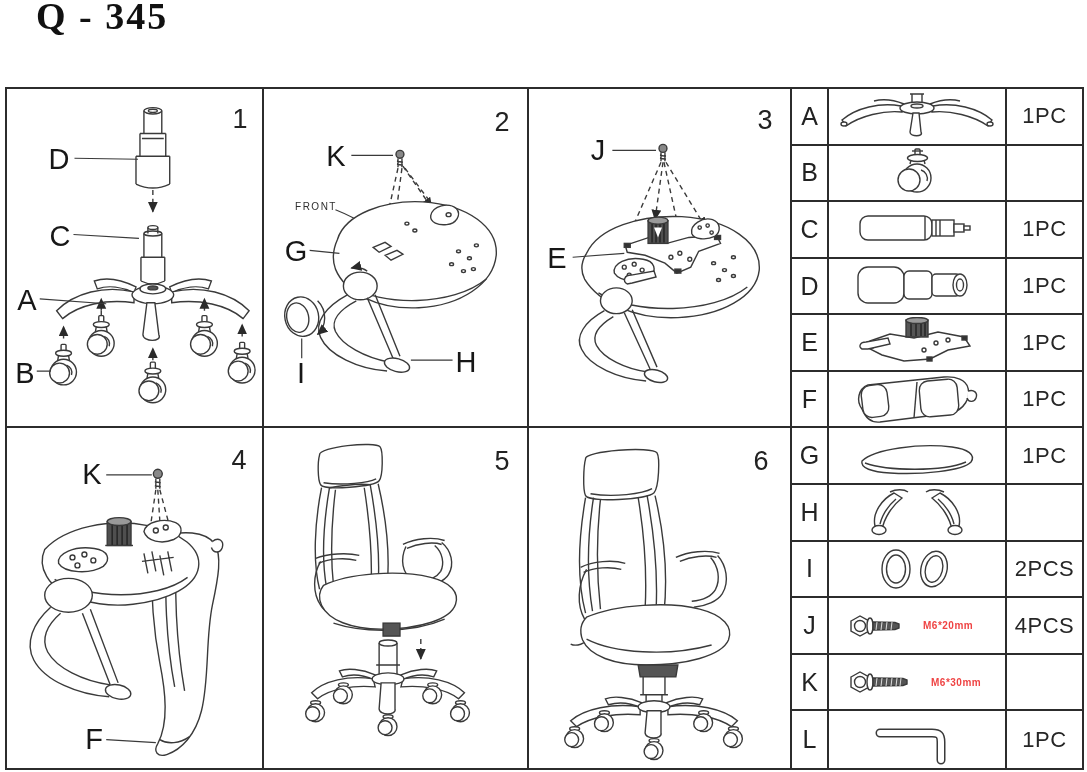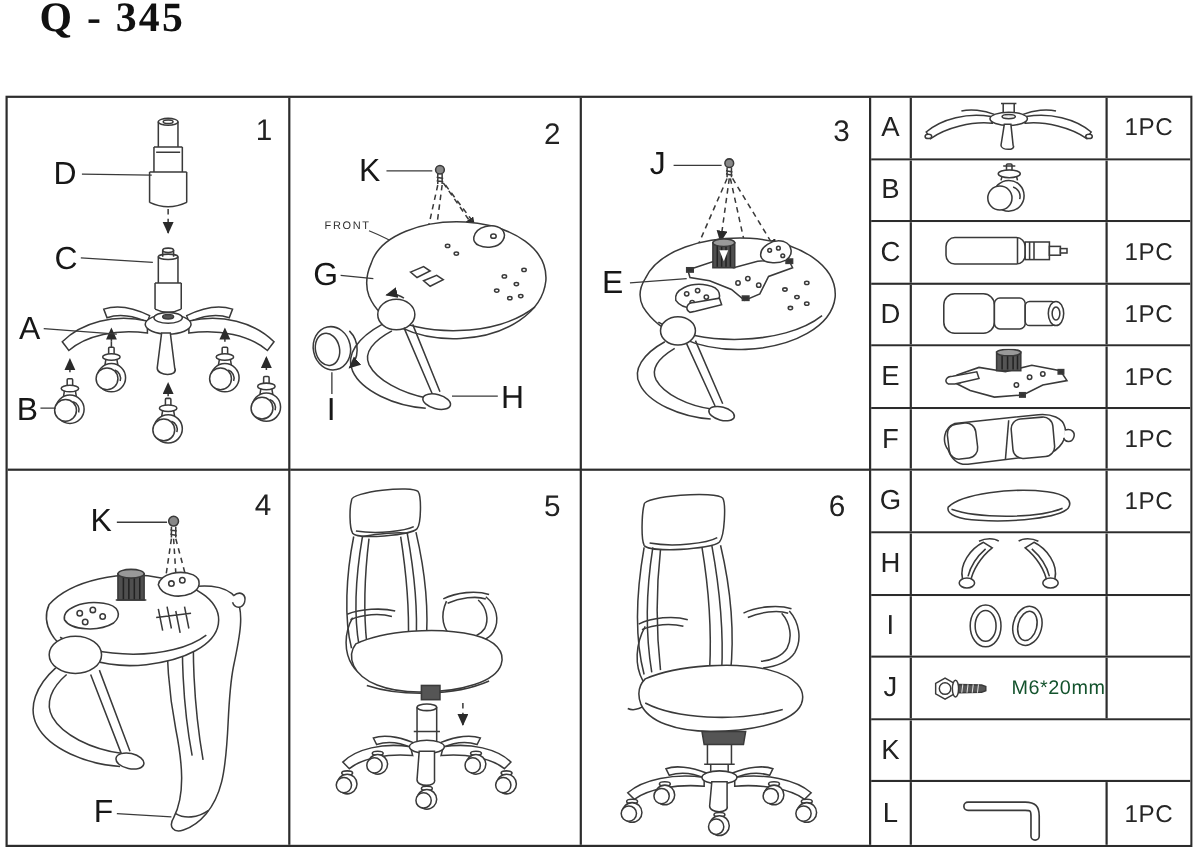--- a/index.html
+++ b/index.html
@@ -20,21 +20,21 @@
   .callout { position:absolute; transform:translate(-50%,-50%); font-size:29px; color:#171717; }
   .front-label { position:absolute; transform:translate(-50%,-50%); font-size:10px;
                  letter-spacing:1.5px; color:#2e2e2e; }
   .trow { grid-column:4; display:grid; grid-template-columns:37px 178px 1fr;
           border-bottom:2px solid #2c2c2c; background:#fff; }
   .trow.last { border-bottom:none; }
   .cell { display:flex; align-items:center; justify-content:center; }
   .letter-cell { border-right:2px solid #2c2c2c; font-size:25px; color:#222; }
   .icon-cell { border-right:2px solid #2c2c2c; overflow:hidden; }
   .qty-cell { font-size:22px; color:#262626; letter-spacing:0.5px; }
-  .spec { font-size:18px; color:#14532d; letter-spacing:0.5px; margin-left:10px; }
+  .spec { font-size:10px; color:#ef4444; letter-spacing:0.5px; margin-left:10px;font-weight:bold; }
   svg .ln { stroke:#3a3a3a; stroke-width:1.4; fill:none; }
 </style>
 </head>
 <body>
 
 <div class="sheet">
   <div class="title">Q - 345</div>
 
   <div class="grid">
 
@@ -543,40 +543,54 @@
       <div class="cell icon-cell">
         <svg width="170" height="52" viewBox="0 0 170 52">
             <g class="ln" stroke-width="2">
           <ellipse cx="64" cy="26" rx="14" ry="19"></ellipse>
               <ellipse cx="64" cy="26" rx="9.5" ry="14"></ellipse>
           <ellipse cx="102" cy="26" rx="13" ry="18" transform="rotate(14 102 26)"></ellipse>
               <ellipse cx="102" cy="26" rx="8.5" ry="13.5" transform="rotate(14 102 26)"></ellipse>
         </g>
           </svg>
       </div>
+      <div class="cell qty-cell">2PCS</div>
     </div>
 
     <div class="trow" style="grid-row:10">
       <div class="cell letter-cell">J</div>
       <div class="cell icon-cell" style="justify-content:flex-start; padding-left:14px;">
         <svg width="70" height="44" viewBox="0 0 70 44">
             <g class="ln">
           <polygon points="8,17 17,12 26,17 26,27 17,32 8,27" fill="#fff"></polygon>
           <circle cx="17" cy="22" r="5.5" fill="#fff"></circle>
           <ellipse cx="27" cy="22" rx="3" ry="8" fill="#fff"></ellipse>
           <path d="M30,18 L52,18.5 L56,20 L56,24 L52,25.5 L30,26 Z" fill="#555"></path>
           <path d="M34,18 L33,26 M39,18 L38,26 M44,18 L43,26 M49,18 L48,26" stroke="#ddd" stroke-width="1"></path>
         </g>
           </svg>
         <span class="spec">M6*20mm</span>
       </div>
+      <div class="cell qty-cell">4PCS</div>
     </div>
 
     <div class="trow" style="grid-row:11">
       <div class="cell letter-cell">K</div>
+      <div class="cell icon-cell" style="justify-content:flex-start; padding-left:14px;">
+        <svg width="78" height="44" viewBox="0 0 78 44">
+            <g class="ln">
+          <polygon points="8,17 17,12 26,17 26,27 17,32 8,27" fill="#fff"></polygon>
+          <circle cx="17" cy="22" r="5.5" fill="#fff"></circle>
+          <ellipse cx="27" cy="22" rx="3" ry="8" fill="#fff"></ellipse>
+          <path d="M30,18 L60,18.5 L64,20 L64,24 L60,25.5 L30,26 Z" fill="#555"></path>
+          <path d="M34,18 L33,26 M39,18 L38,26 M44,18 L43,26 M49,18 L48,26 M54,18 L53,26 M58,18 L57,26" stroke="#ddd" stroke-width="1"></path>
+        </g>
+          </svg>
+        <span class="spec">M6*30mm</span>
+      </div>
     </div>
 
     <div class="trow last" style="grid-row:12">
       <div class="cell letter-cell">L</div>
       <div class="cell icon-cell">
         <svg width="170" height="52" viewBox="0 0 170 52">
           <path d="M48,19 L100,19 C107,19 109,21 109,28 L109,46" stroke="#3a3a3a" stroke-width="9" fill="none" stroke-linecap="round" stroke-linejoin="round"></path>
           <path d="M48,19 L100,19 C107,19 109,21 109,28 L109,46" stroke="#ffffff" stroke-width="6" fill="none" stroke-linecap="round" stroke-linejoin="round"></path>
         </svg>
       </div>

